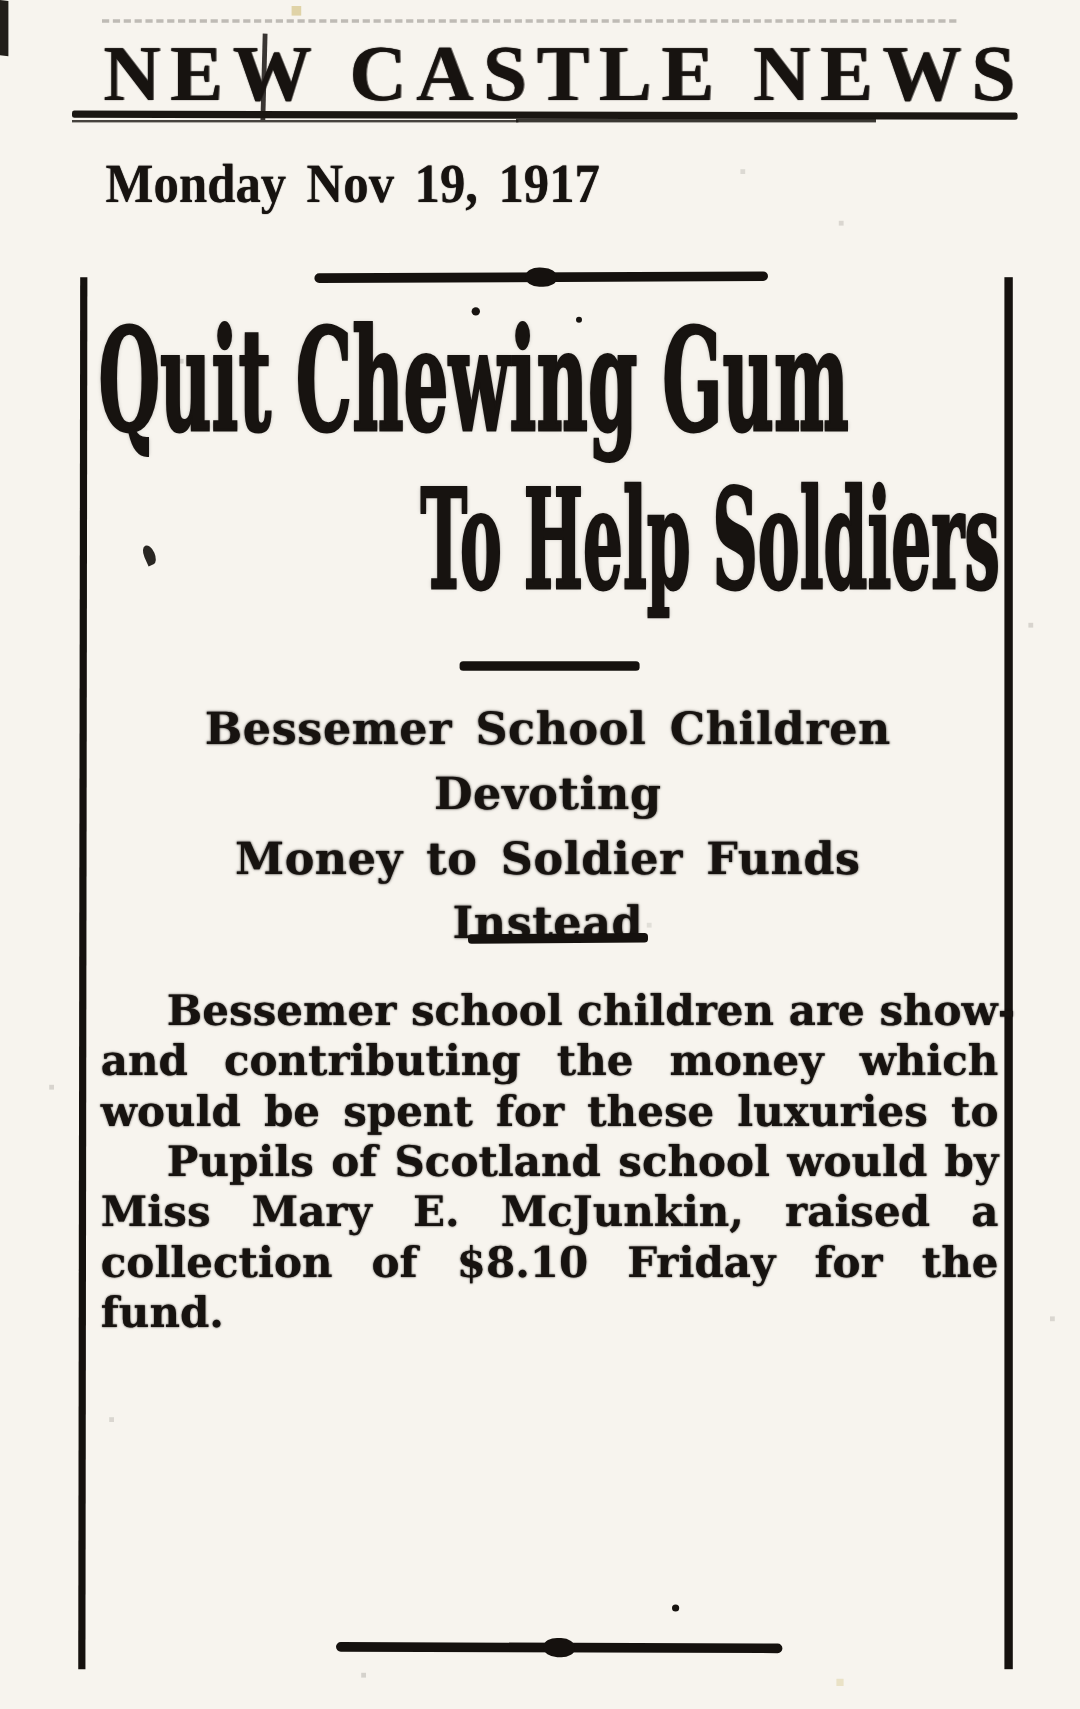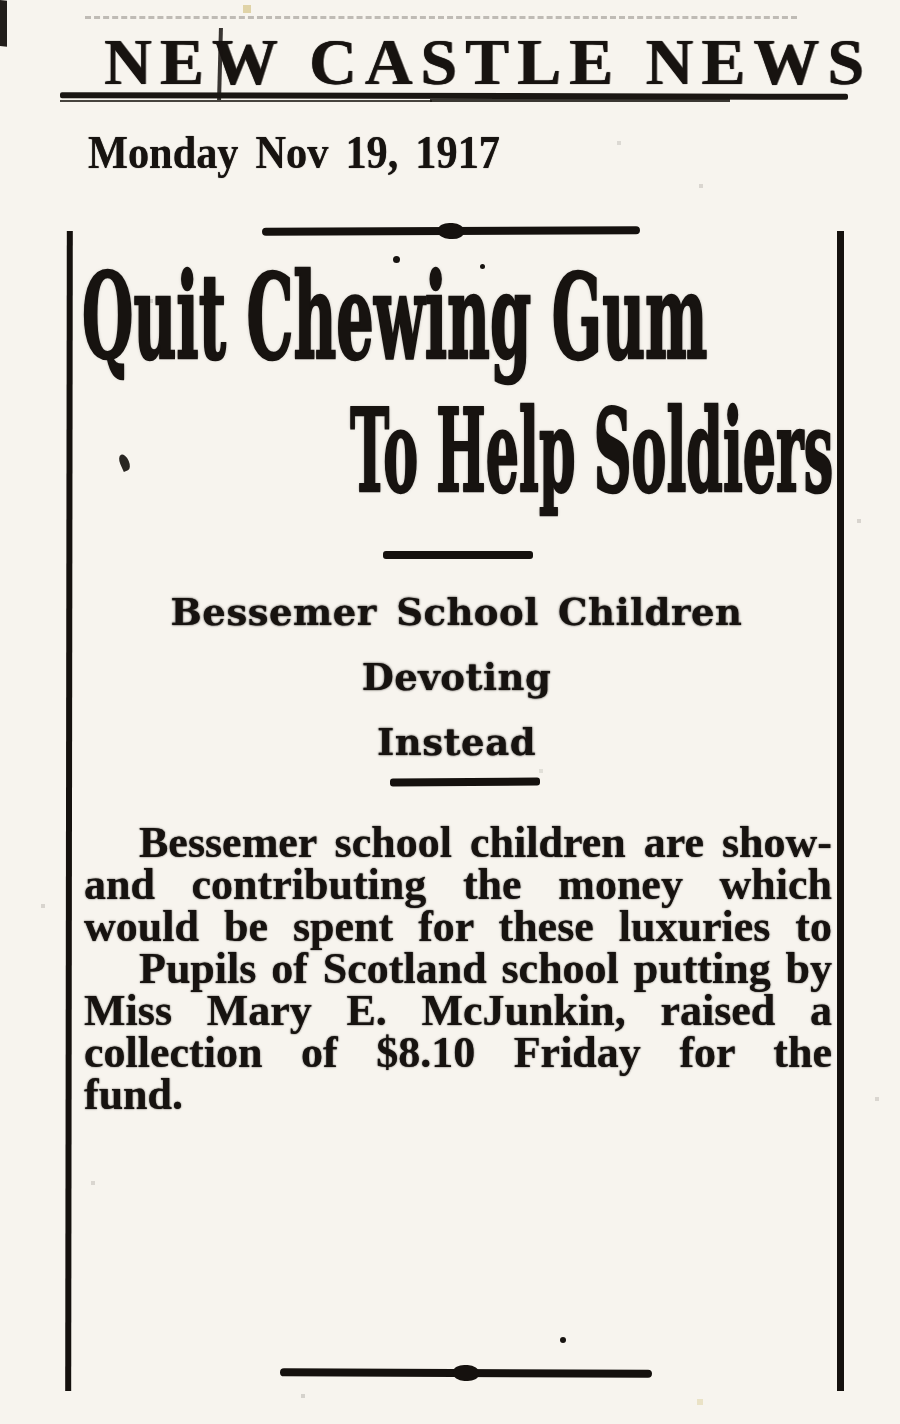--- a/index.html
+++ b/index.html
@@ -18,21 +18,21 @@
     540px 770px 0 1px rgba(40,35,30,.10),246px 8px 0 3px rgba(196,170,80,.45),
     699px 1401px 0 2px rgba(196,170,80,.25);}
   .corner-mark{position:absolute;left:0;top:0;width:7px;height:46px;background:#221e1a;
     transform:skewY(7deg);transform-origin:0 0;}
   .dashed-remnant{position:absolute;left:85px;top:16px;width:712px;height:0;
     border-top:3px dashed rgba(45,40,35,.28);}
   .dot{position:absolute;background:#171310;border-radius:50%;}
   .comma-speck{position:absolute;left:120px;top:454px;width:9px;height:17px;background:#171310;
     border-radius:50% 50% 50% 0;transform:rotate(-24deg);opacity:.92;}
   
-  .masthead-title{position:absolute;left:104px;top:24px;font-family:"Liberation Serif",serif;
+  .masthead-title{position:absolute;left:86px;top:24px;font-family:"Liberation Serif",serif;
     font-weight:bold;font-size:66px;letter-spacing:8px;white-space:nowrap;
     text-shadow:0 0 1px rgba(23,19,16,.9),1px 0 0 rgba(23,19,16,.55);}
   .masthead-stray{position:absolute;left:218px;top:28px;width:4px;height:72px;background:#171310;
     transform:rotate(1.5deg);opacity:.85;}
   .masthead-rule{position:absolute;left:60px;top:93px;width:788px;height:6px;background:#1a1612;
     transform:rotate(.12deg);border-radius:2px;}
   .masthead-rule-b{position:absolute;left:60px;top:100px;width:372px;height:2px;background:#1a1612;opacity:.8;}
   .masthead-rule-c{position:absolute;left:430px;top:99px;width:300px;height:3px;background:#1a1612;opacity:.85;}
   .dateline{position:absolute;left:88px;top:126px;font-family:"Liberation Serif",serif;
     font-weight:bold;font-size:46px;white-space:nowrap;word-spacing:7px;
@@ -51,26 +51,26 @@
   .headline{position:absolute;font-weight:bold;white-space:nowrap;line-height:1;
     -webkit-text-stroke:2.5px #171310;
     text-shadow:0 0 2px rgba(23,19,16,.8),0 0 5px rgba(23,19,16,.25);}
   .headline-1{left:82px;top:258px;font-size:118px;transform:scaleX(.50);transform-origin:0 50%;}
   .headline-2{right:67px;top:393px;font-size:115px;transform:scaleX(.455);transform-origin:100% 50%;}
   
   .subhead-rule{position:absolute;height:8px;background:#15110e;border-radius:3px;}
   .subhead-rule-top{left:383px;top:551px;width:150px;}
   .subhead-rule-bottom{left:390px;top:778px;width:150px;transform:rotate(-.4deg);}
   .subhead{position:absolute;left:75px;top:580px;width:763px;text-align:center;
-    font-weight:bold;font-size:37px;line-height:65px;letter-spacing:.5px;word-spacing:6px;
+    font-weight:bold;font-size:37px;line-height:54px;letter-spacing:.5px;word-spacing:6px;
     text-shadow:0 0 1.5px rgba(23,19,16,.95),0 0 3px rgba(23,19,16,.3);}
   
   .body-text{position:absolute;left:84px;top:822px;width:748px;
-    font-weight:bold;font-size:44px;line-height:42px;
-    text-shadow:0 0 1.2px rgba(23,19,16,.9),0 0 2.5px rgba(23,19,16,.25);font-family:Liberation Serif, serif;}
+    font-weight:bold;font-size:35px;line-height:42px;
+    text-shadow:0 0 1.2px rgba(23,19,16,.9),0 0 2.5px rgba(23,19,16,.25);}
   .body-line{text-align:justify;text-align-last:justify;white-space:nowrap;}
   .body-line.indent{text-indent:55px;}
   .body-line.no-justify{text-align:left;text-align-last:left;}
 </style>
 </head>
 <body>
 
 <div class="speckle"></div>
 <div class="corner-mark"></div>
 <div class="dashed-remnant"></div>
@@ -91,29 +91,30 @@
 
 <div class="headline headline-1">Quit Chewing Gum</div>
 <div class="headline headline-2">To Help Soldiers</div>
 <div class="dot" style="left:393px;top:256px;width:7px;height:7px;"></div>
 <div class="dot" style="left:480px;top:264px;width:5px;height:5px;"></div>
 <div class="comma-speck"></div>
 
 <div class="subhead-rule subhead-rule-top"></div>
 <div class="subhead">
   <div>Bessemer School Children Devoting</div>
+  <div>Money to Soldier Funds</div>
   <div>Instead</div>
 </div>
 <div class="subhead-rule subhead-rule-bottom"></div>
 
 <div class="body-text">
   <div class="body-line indent">Bessemer school children are show-</div>
   <div class="body-line">and contributing the money which</div>
   <div class="body-line">would be spent for these luxuries to</div>
-  <div class="body-line indent">Pupils of Scotland school putting by</div>
+  <div class="body-line indent">Pupils of Scotland school would by</div>
   <div class="body-line">Miss Mary E. McJunkin, raised a</div>
   <div class="body-line">collection of $8.10 Friday for the</div>
   <div class="body-line no-justify">fund.</div>
 </div>
 <div class="dot" style="left:560px;top:1337px;width:6px;height:6px;"></div>
 
 <div class="divider divider-bottom">
   <span class="diamond"></span>
 </div>
 

